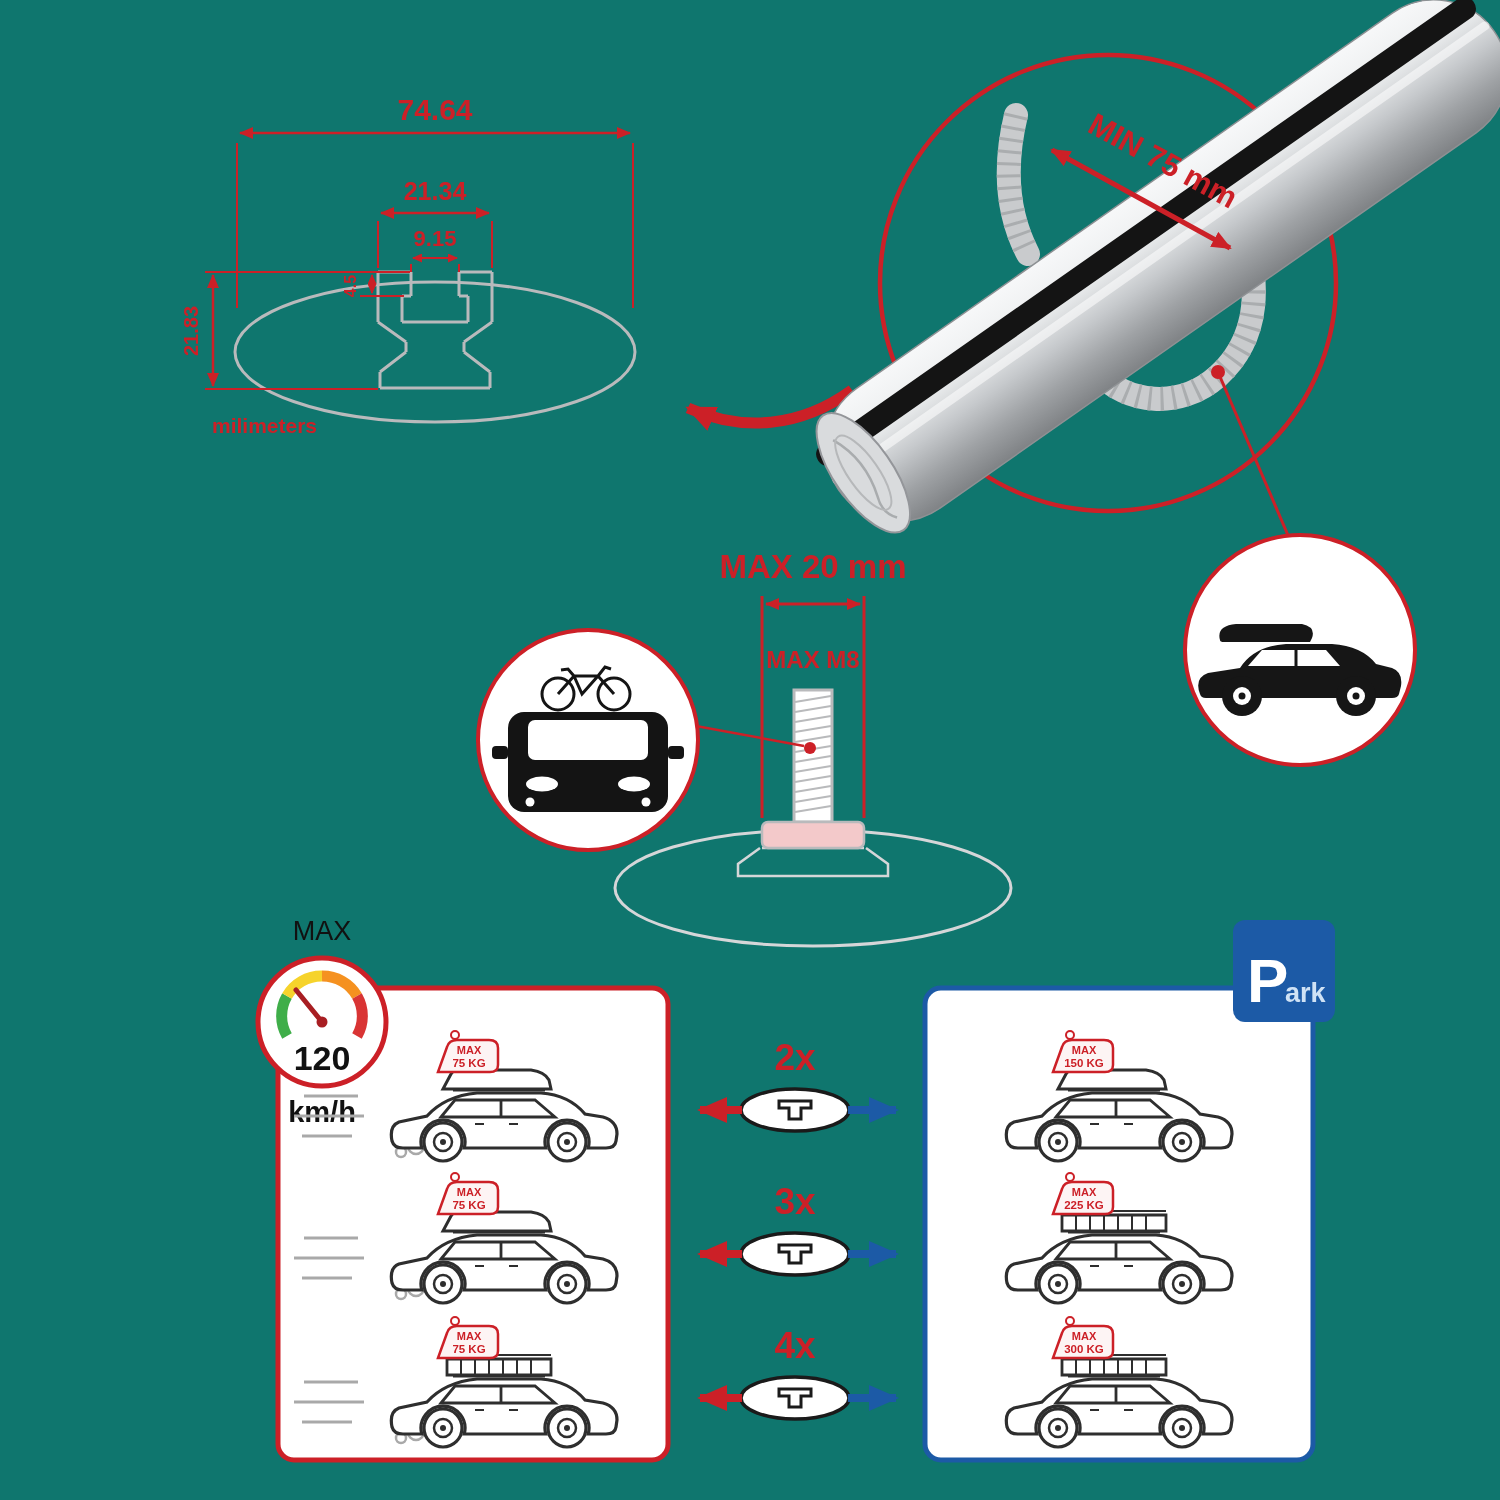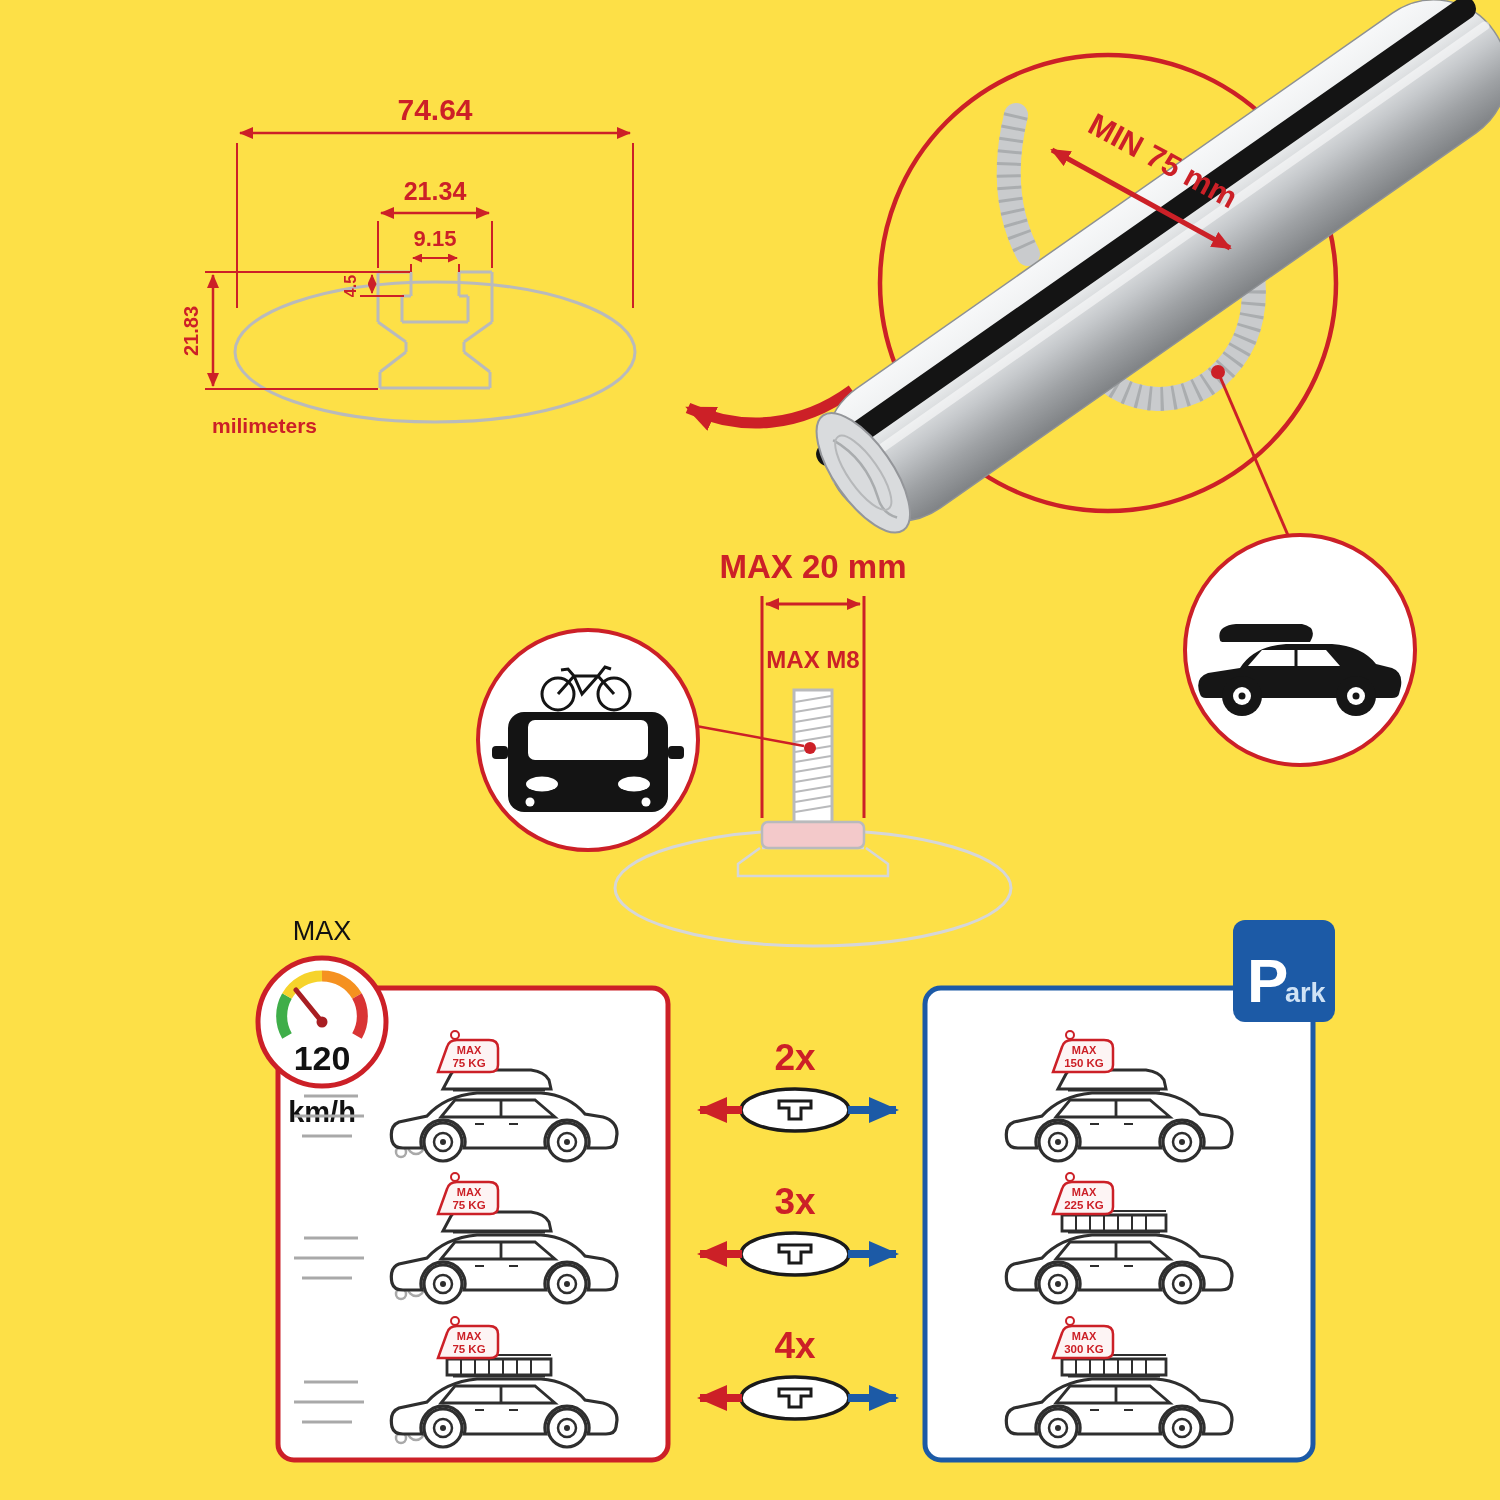--- a/index.html
+++ b/index.html
@@ -1,16 +1,16 @@
 <!DOCTYPE html>
 <html><head>
 <meta charset="utf-8">
 <style>
   html,body{margin:0;padding:0;background:#ffffff;}
-  .canvas{position:relative;width:1500px;height:1500px;background:#fde047;overflow:hidden;
+  .canvas{position:relative;width:1500px;height:1500px;background:#0f766e;overflow:hidden;
           font-family:"Liberation Sans",sans-serif;}
   svg{position:absolute;left:0;top:0;font-family:"Liberation Sans",sans-serif;}
   text{font-family:"Liberation Sans",sans-serif;}
 </style>
 </head>
 <body>
 
 <div class="canvas">
 <svg width="1500" height="1500" viewBox="0 0 1500 1500">
   <defs>

